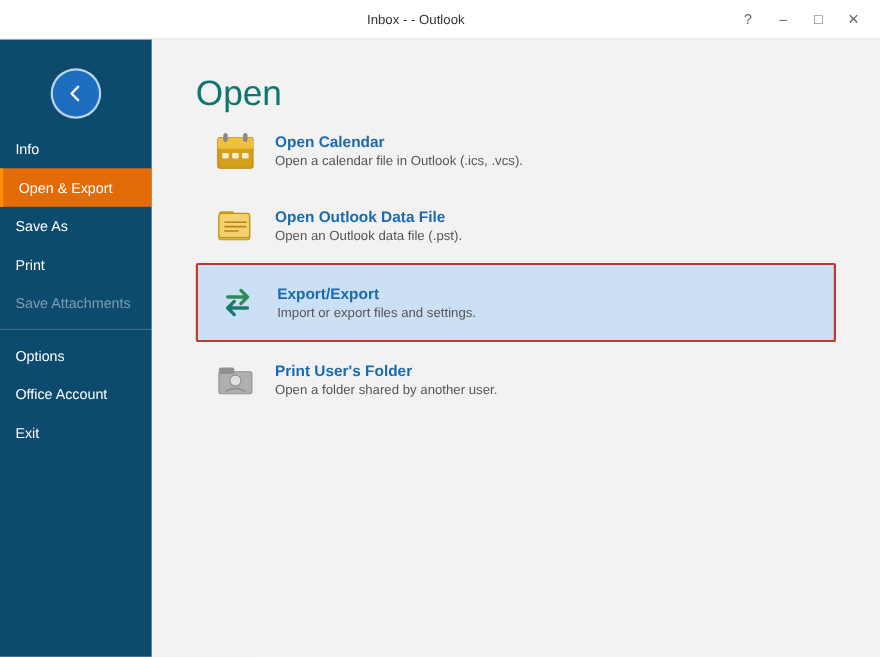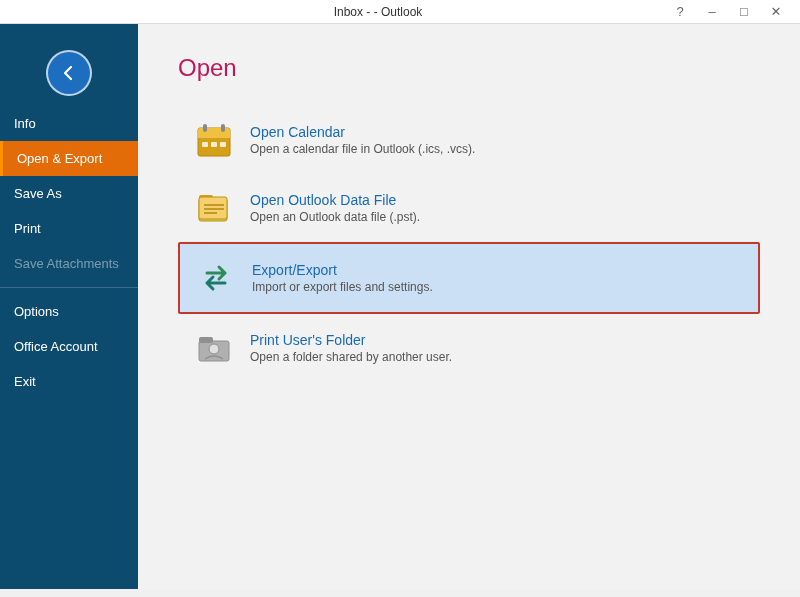--- a/index.html
+++ b/index.html
@@ -6,21 +6,21 @@
     body {
       width: 800px;
       height: 597px;
       font-family: 'Segoe UI', Arial, sans-serif;
       background: #f0f0f0;
       overflow: hidden;
     }
 
     
     .titlebar {
-      height: 24px;
+      height: 36px;
       background: #fff;
       display: flex;
       align-items: center;
       justify-content: space-between;
       padding: 0 10px;
       border-bottom: 1px solid #ddd;
     }
     .titlebar-title {
       font-size: 12px;
       color: #333;
@@ -112,24 +112,23 @@
     }
 
     
     .content {
       flex: 1;
       background: #f2f2f2;
       padding: 30px 40px;
     }
 
     .page-title {
-      font-size: 24px;
+      font-size: 32px;
       font-weight: 300;
-      color: #be185d;
-      margin-bottom: 24px;
+      color: #0f766e;
     }
 
     .options-list {
       display: flex;
       flex-direction: column;
       gap: 0;
     }
 
     .option-item {
       display: flex;
@@ -149,21 +148,21 @@
       height: 40px;
       margin-right: 16px;
       flex-shrink: 0;
       display: flex;
       align-items: center;
       justify-content: center;
     }
 
     .option-text h3 {
       font-size: 14px;
-      font-weight: 400;
+      font-weight: 700;
       color: #1a6aaf;
       margin-bottom: 2px;
     }
     .option-text p {
       font-size: 12px;
       color: #555;
     }
 
     
     .icon-calendar svg,

